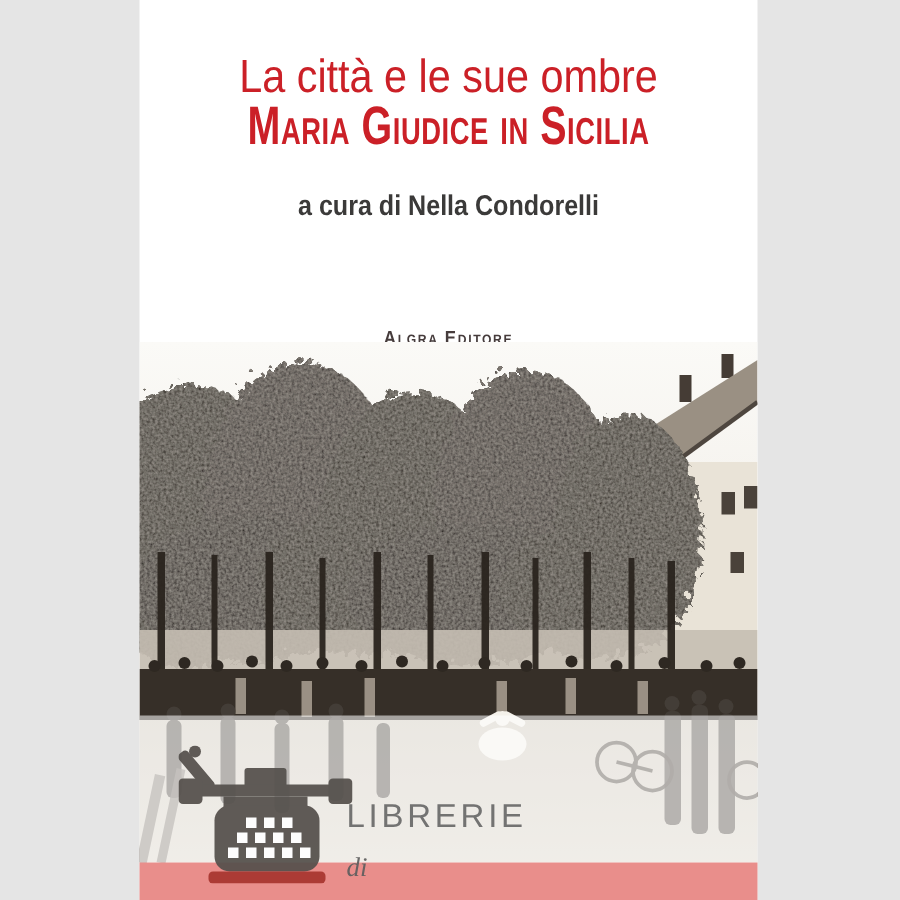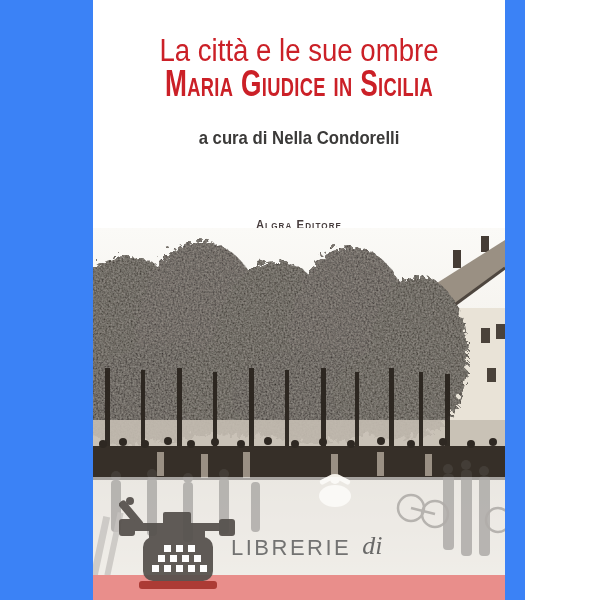--- a/index.html
+++ b/index.html
@@ -1,16 +1,16 @@
 <!DOCTYPE html>
 <html style="--title-red: #cb2027; --editor-dark: #3b3a39; --publisher-dark: #463c3c; --band-pink: #e98e8b; --watermark-gray: #696969; --icon-gray: #55504c; --icon-base-red: #a8352f;"><head>
 <meta charset="utf-8">
 <style>
   html,body{margin:0;padding:0;background:#ffffff;}
-  .stage{position:relative;width:525px;height:600px;background:#3b82f6;overflow:hidden;
+  .stage{position:relative;width:600px;height:600px;background:#e5e5e5;overflow:hidden;
          font-family:"Liberation Sans","DejaVu Sans",sans-serif;}
   .cover{position:absolute;left:93px;top:0;width:412px;height:600px;background:#fff;}
 
   .title1{position:absolute;left:0;top:33px;width:100%;text-align:center;white-space:nowrap;
           font-size:31px;font-weight:400;color:var(--title-red);
           transform:scaleX(0.89);transform-origin:center;}
   .title2{position:absolute;left:0;top:63px;width:100%;text-align:center;white-space:nowrap;
           font-size:36px;font-weight:700;font-variant:small-caps;color:var(--title-red);
           letter-spacing:0.5px;transform:scaleX(0.73);transform-origin:center;}
   .editor{position:absolute;left:0;top:127px;width:100%;text-align:center;white-space:nowrap;
@@ -19,25 +19,25 @@
   .publisher{position:absolute;left:0;top:218px;width:100%;text-align:center;white-space:nowrap;
           font-size:12.5px;font-weight:600;font-variant:small-caps;letter-spacing:1.2px;
           color:var(--publisher-dark);transform:scaleX(0.9);transform-origin:center;}
 
   .photo{position:absolute;left:0;top:228px;width:412px;height:347px;}
   .photo svg{display:block;}
 
   .band{position:absolute;left:0;top:575px;width:412px;height:25px;background:var(--band-pink);}
 
   .wm-icon{position:absolute;left:26px;top:497px;width:116px;height:92px;opacity:0.93;}
-  .wm-text{position:absolute;left:138px;top:531px;display:flex;align-items:flex-end;gap:11px;
-           color:var(--watermark-gray);opacity:0.92;white-space:nowrap;}
+  .wm-text{position:absolute;left:138px;top:531px;display:flex;align-items:flex-start;gap:11px;
+           color:var(--watermark-gray);opacity:0.92;white-space:nowrap;flex-direction:column;}
   .wm-text .caps{font-size:22px;font-weight:400;letter-spacing:2.5px;
                  font-family:"Liberation Sans",sans-serif;}
-  .wm-text .di{font-size:26px;font-style:italic;font-weight:400;letter-spacing:0;
+  .wm-text .di{font-size:18px;font-style:italic;font-weight:400;letter-spacing:0;
                font-family:"Liberation Serif","DejaVu Serif",serif;color:#5e5e5e;}
 </style>
 </head>
 <body>
 
 <div class="stage">
   <div class="cover">
 
     <div class="title1">La città e le sue ombre</div>
     <div class="title2">Maria Giudice in Sicilia</div>

